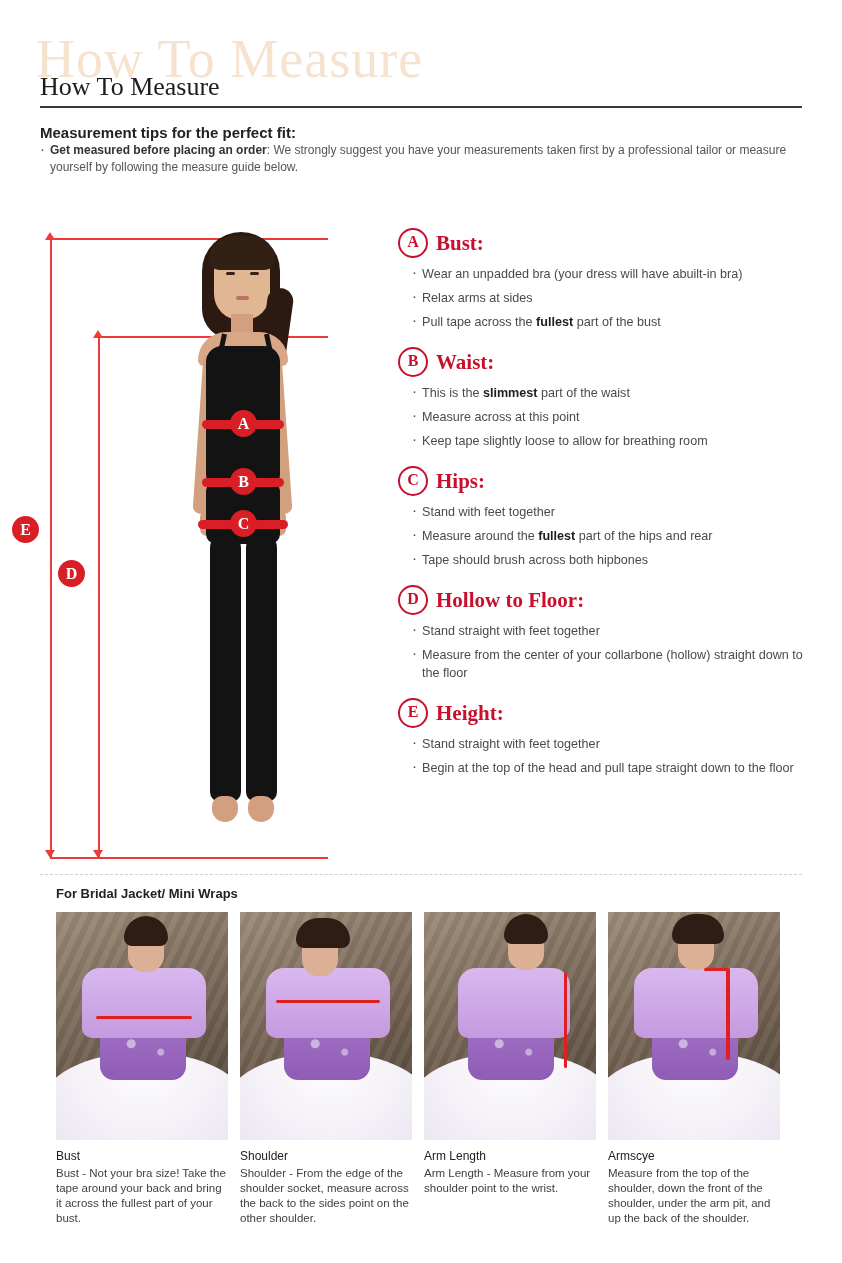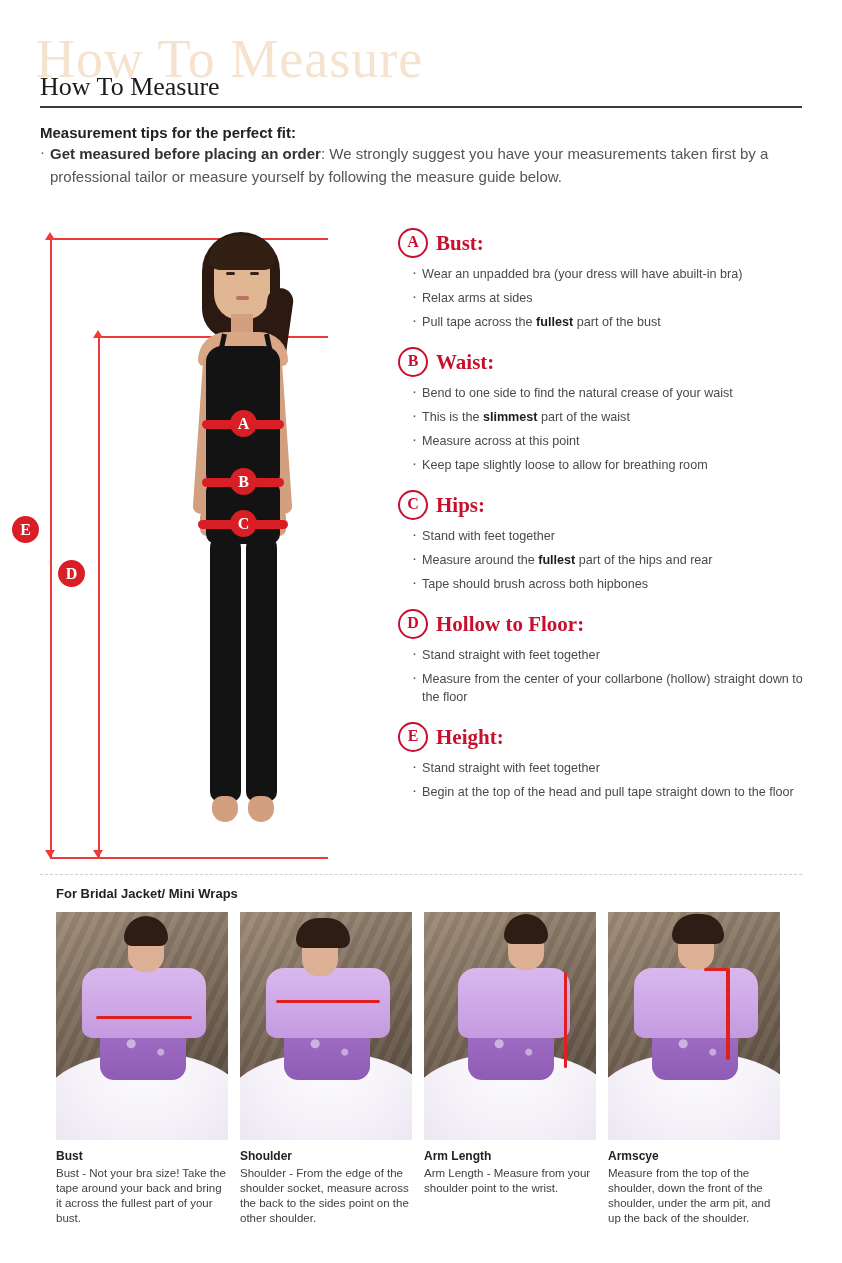--- a/index.html
+++ b/index.html
@@ -60,22 +60,22 @@
     color: #222;
     margin-top: 8px;
   }
   .tips-list {
     position: absolute;
     left: 40px;
     top: 142px;
     width: 762px;
   }
   .tip {
-    font-size: 15px;
-    line-height: 23px;
+    font-size: 12px;
+    line-height: 17px;
     color: #555;
     margin-bottom: 9px;
     padding-left: 10px;
     position: relative;
   }
   .tip::before {
     content: "·";
     position: absolute;
     left: 0;
     top: -2px;
@@ -369,21 +369,21 @@
   }
   .red-line {
     position: absolute;
     background: #e02020;
     height: 3px;
     border-radius: 2px;
   }
   .red-line.v { width: 3px; height: auto; }
   .card-title {
     font-size: 12px;
-    font-weight: bold;
+    font-weight: normal;
     color: #222;
     margin: 9px 0 3px;
   }
   .card-text {
     font-size: 11.5px;
     line-height: 15px;
     color: #3f3f3f;
   }
 </style>
 </head>
@@ -464,21 +464,20 @@
         <li><span>Pull tape across the </span><b>fullest</b><span> part of the bust</span></li>
       </ul>
     </div>
 
     <div class="sec">
       <div class="sec-head">
         <div class="sec-badge">B</div>
         <div class="sec-title">Waist:</div>
       </div>
       <ul>
-        <li><span>Bend to one side to find the natural crease of your waist</span></li>
         <li><span>This is the </span><b>slimmest</b><span> part of the waist</span></li>
         <li><span>Measure across at this point</span></li>
         <li><span>Keep tape slightly loose to allow for breathing room</span></li>
       </ul>
     </div>
 
     <div class="sec">
       <div class="sec-head">
         <div class="sec-badge">C</div>
         <div class="sec-title">Hips:</div>

